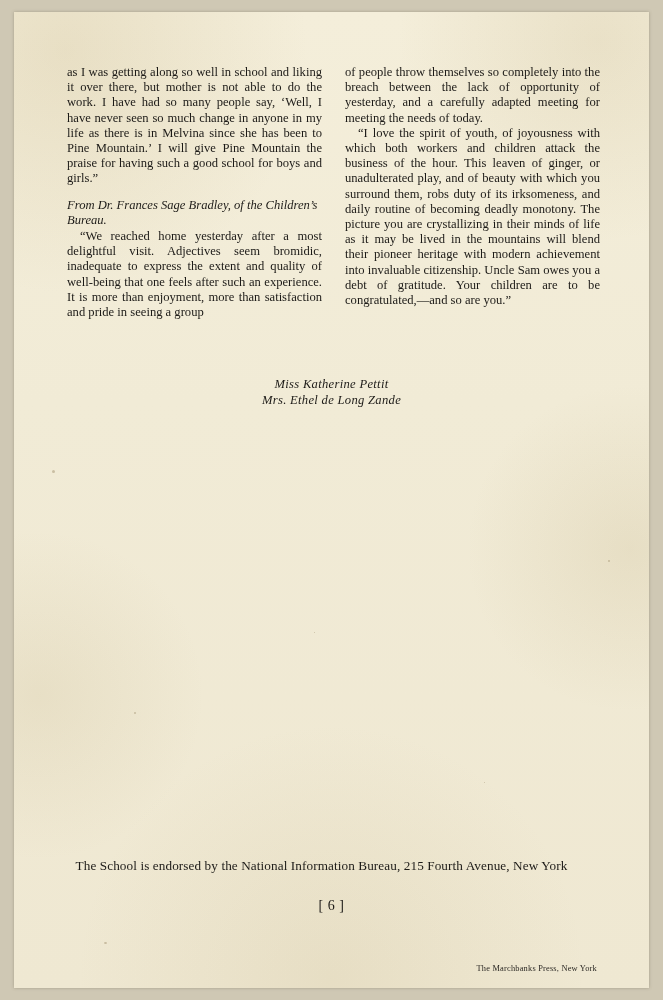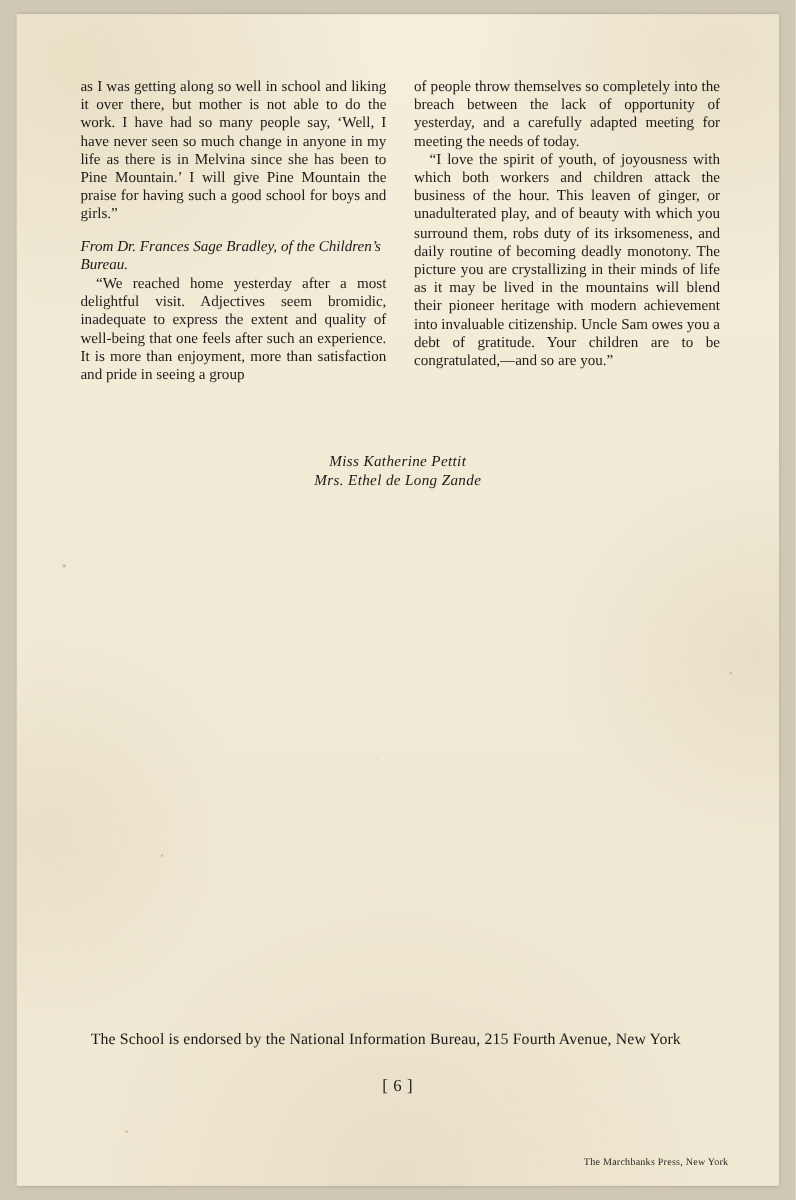--- a/index.html
+++ b/index.html
@@ -101,21 +101,21 @@
     left: 0;
     top: 886px;
     width: 635px;
     text-align: center;
     font-size: 14px;
     color: #1c1a17;
     letter-spacing: 0.5px;
   }
   .imprint {
     position: absolute;
-    right: 42px;
+    right: 52px;
     top: 952px;
     font-size: 8.4px;
     color: #2a2723;
     letter-spacing: 0.2px;
   }
 </style>
 </head>
 <body>
 
 <div class="page">

